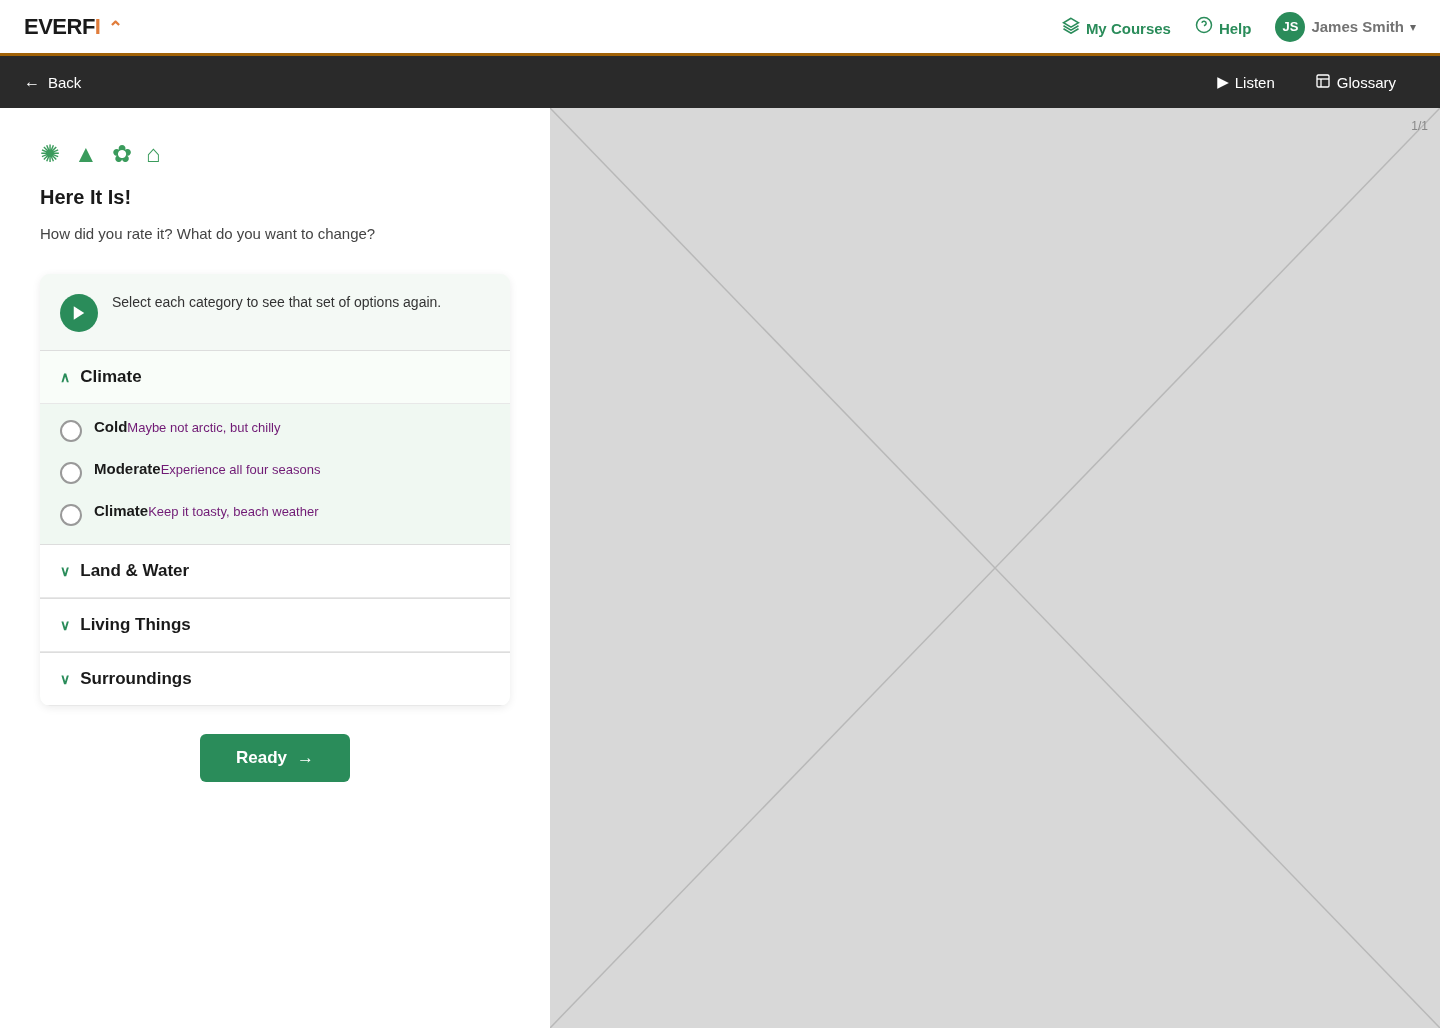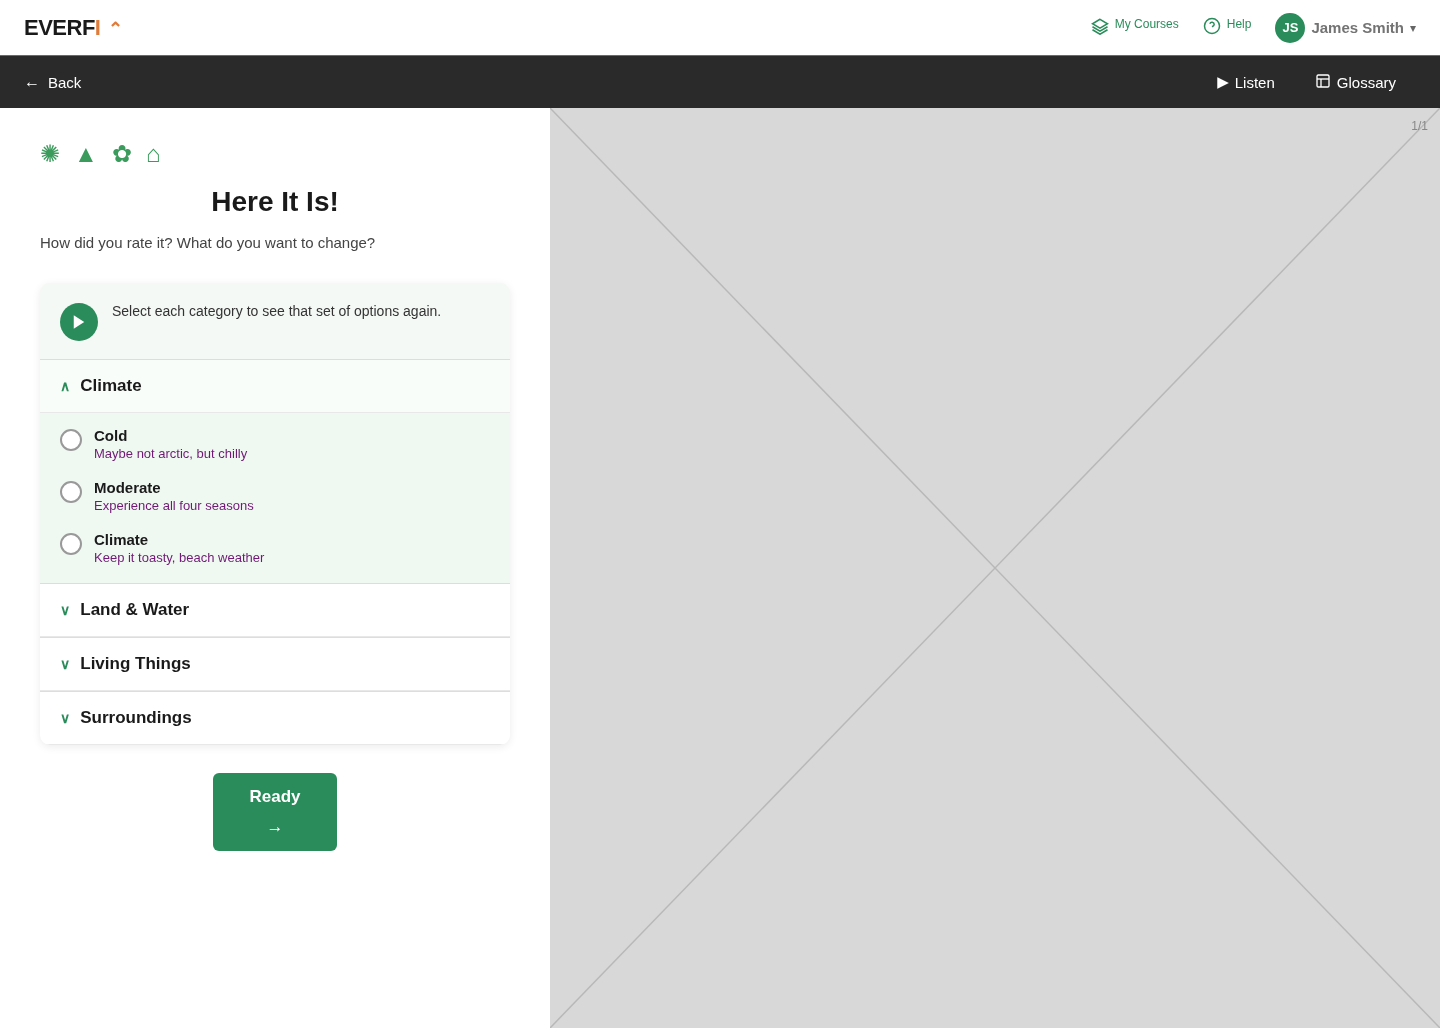--- a/index.html
+++ b/index.html
@@ -2,27 +2,27 @@
 <html><head>
   <meta charset="utf-8">
   <style>
     * { box-sizing: border-box; margin: 0; padding: 0; }
     body { font-family: -apple-system, BlinkMacSystemFont, 'Segoe UI', sans-serif; background: #fff; width: 1440px; height: 1028px; overflow: hidden; }
 
     
     .top-nav {
       display: flex; align-items: center; justify-content: space-between;
       height: 56px; padding: 0 24px;
-      background: #fff; border-bottom: 1px solid #a16207;
+      background: #fff; border-bottom: 3px solid #a16207;
       position: relative; z-index: 10;
     }
     .logo { font-size: 22px; font-weight: 700; color: #1a1a1a; letter-spacing: -0.5px; }
     .logo span { color: #e07c3a; }
     .nav-right { display: flex; align-items: center; gap: 24px; }
-    .nav-link { display: flex; align-items: flex-start; gap: 6px; color: #2a8c5a; font-size: 12px; font-weight: 400; cursor: pointer; text-decoration: none; }
+    .nav-link { display: flex; align-items: flex-end; gap: 6px; color: #2a8c5a; font-size: 15px; font-weight: 700; cursor: pointer; text-decoration: none; }
     .nav-link svg { color: #2a8c5a; }
     .user-menu { display: flex; align-items: center; gap: 6px; cursor: pointer; }
     .user-avatar { width: 30px; height: 30px; border-radius: 50%; background: #2a8c5a; display: flex; align-items: center; justify-content: center; color: #fff; font-size: 13px; font-weight: 600; }
     .user-name { font-size: 15px; color: #737373; font-weight: 700; }
     .chevron-down { font-size: 12px; color: #666; }
 
     
     .secondary-nav {
       display: flex; align-items: center; justify-content: space-between;
       height: 52px; padding: 0 24px;
@@ -42,21 +42,21 @@
       padding: 32px 40px;
       overflow-y: auto;
       position: relative;
     }
 
     
     .icons-row { display: flex; align-items: center; gap: 14px; margin-bottom: 18px; }
     .topic-icon { color: #3a9b5c; font-size: 24px; }
 
     
-    .page-title { font-size: 28px; font-weight: 800; color: #1a1a1a; margin-bottom: 14px; text-align: center; }
+    .page-title { font-size: 20px; font-weight: 800; color: #1a1a1a; margin-bottom: 14px; }
     .page-subtitle { font-size: 15px; color: #444; line-height: 1.5; margin-bottom: 28px; }
 
     
     .card {
       background: #f4f9f5; border-radius: 10px;
       padding: 0; overflow: hidden;
       box-shadow: 0 2px 8px rgba(0,0,0,0.08);
       margin-bottom: 28px;
     }
     .card-hint {
@@ -84,31 +84,31 @@
 
     
     .options-list { padding: 14px 20px 18px 20px; background: #f0f8f2; }
     .option-item { display: flex; align-items: flex-start; gap: 12px; margin-bottom: 18px; }
     .option-item:last-child { margin-bottom: 0; }
     .radio-circle {
       width: 22px; height: 22px; border-radius: 50%;
       border: 2px solid #999; background: #fff;
       flex-shrink: 0; margin-top: 2px; cursor: pointer;
     }
-    .option-text-block { display: flex; flex-direction: column; }
+    .option-text-block { display: flex; flex-direction: row; }
     .option-label { font-size: 15px; font-weight: 700; color: #1a1a1a; }
     .option-desc { font-size: 13px; color: #701a75; margin-top: 2px; }
 
     
     .ready-btn-wrap { display: flex; justify-content: center; margin-top: 10px; }
     .ready-btn {
       background: #2a8c5a; color: #fff;
       border: none; border-radius: 6px;
       padding: 14px 36px; font-size: 17px; font-weight: 600;
-      cursor: pointer; display: flex; align-items: center; gap: 10px; flex-direction: column;
+      cursor: pointer; display: flex; align-items: center; gap: 10px;
     }
 
     
     .right-panel {
       flex: 1; background: #d8d8d8; position: relative; overflow: hidden;
     }
     .slide-number {
       position: absolute; top: 11px; right: 12px;
       font-size: 12px; color: #888;
     }

